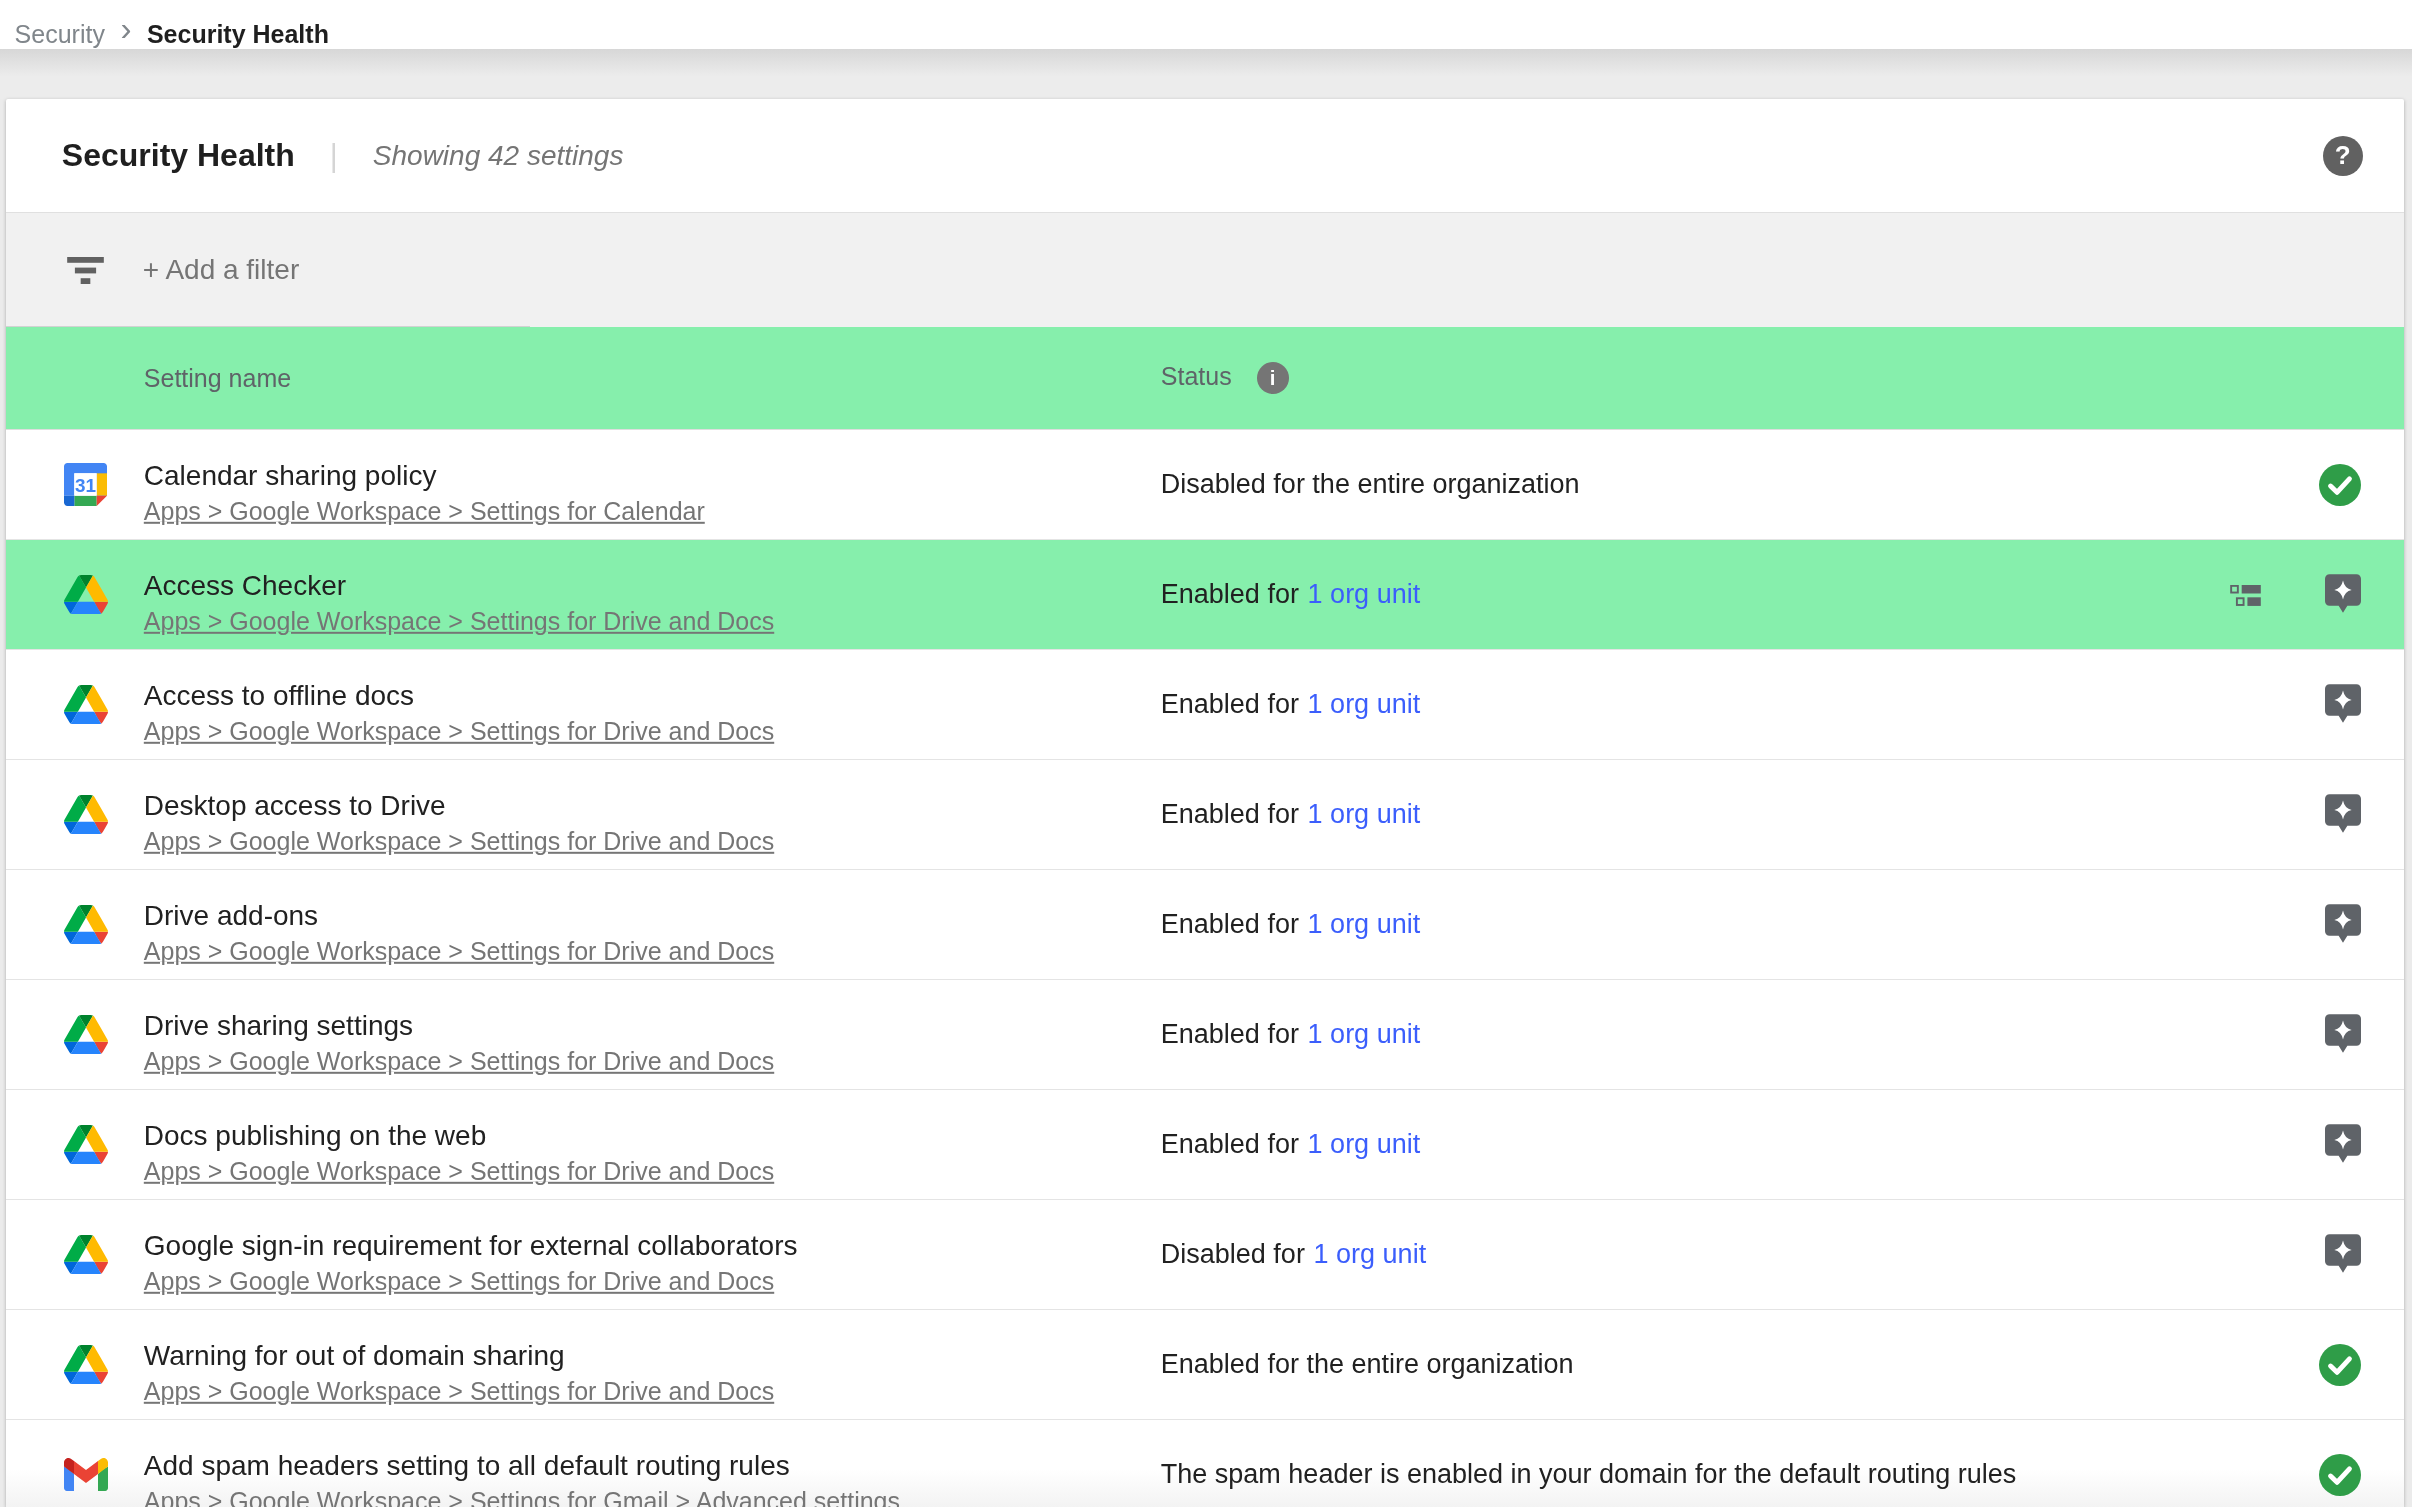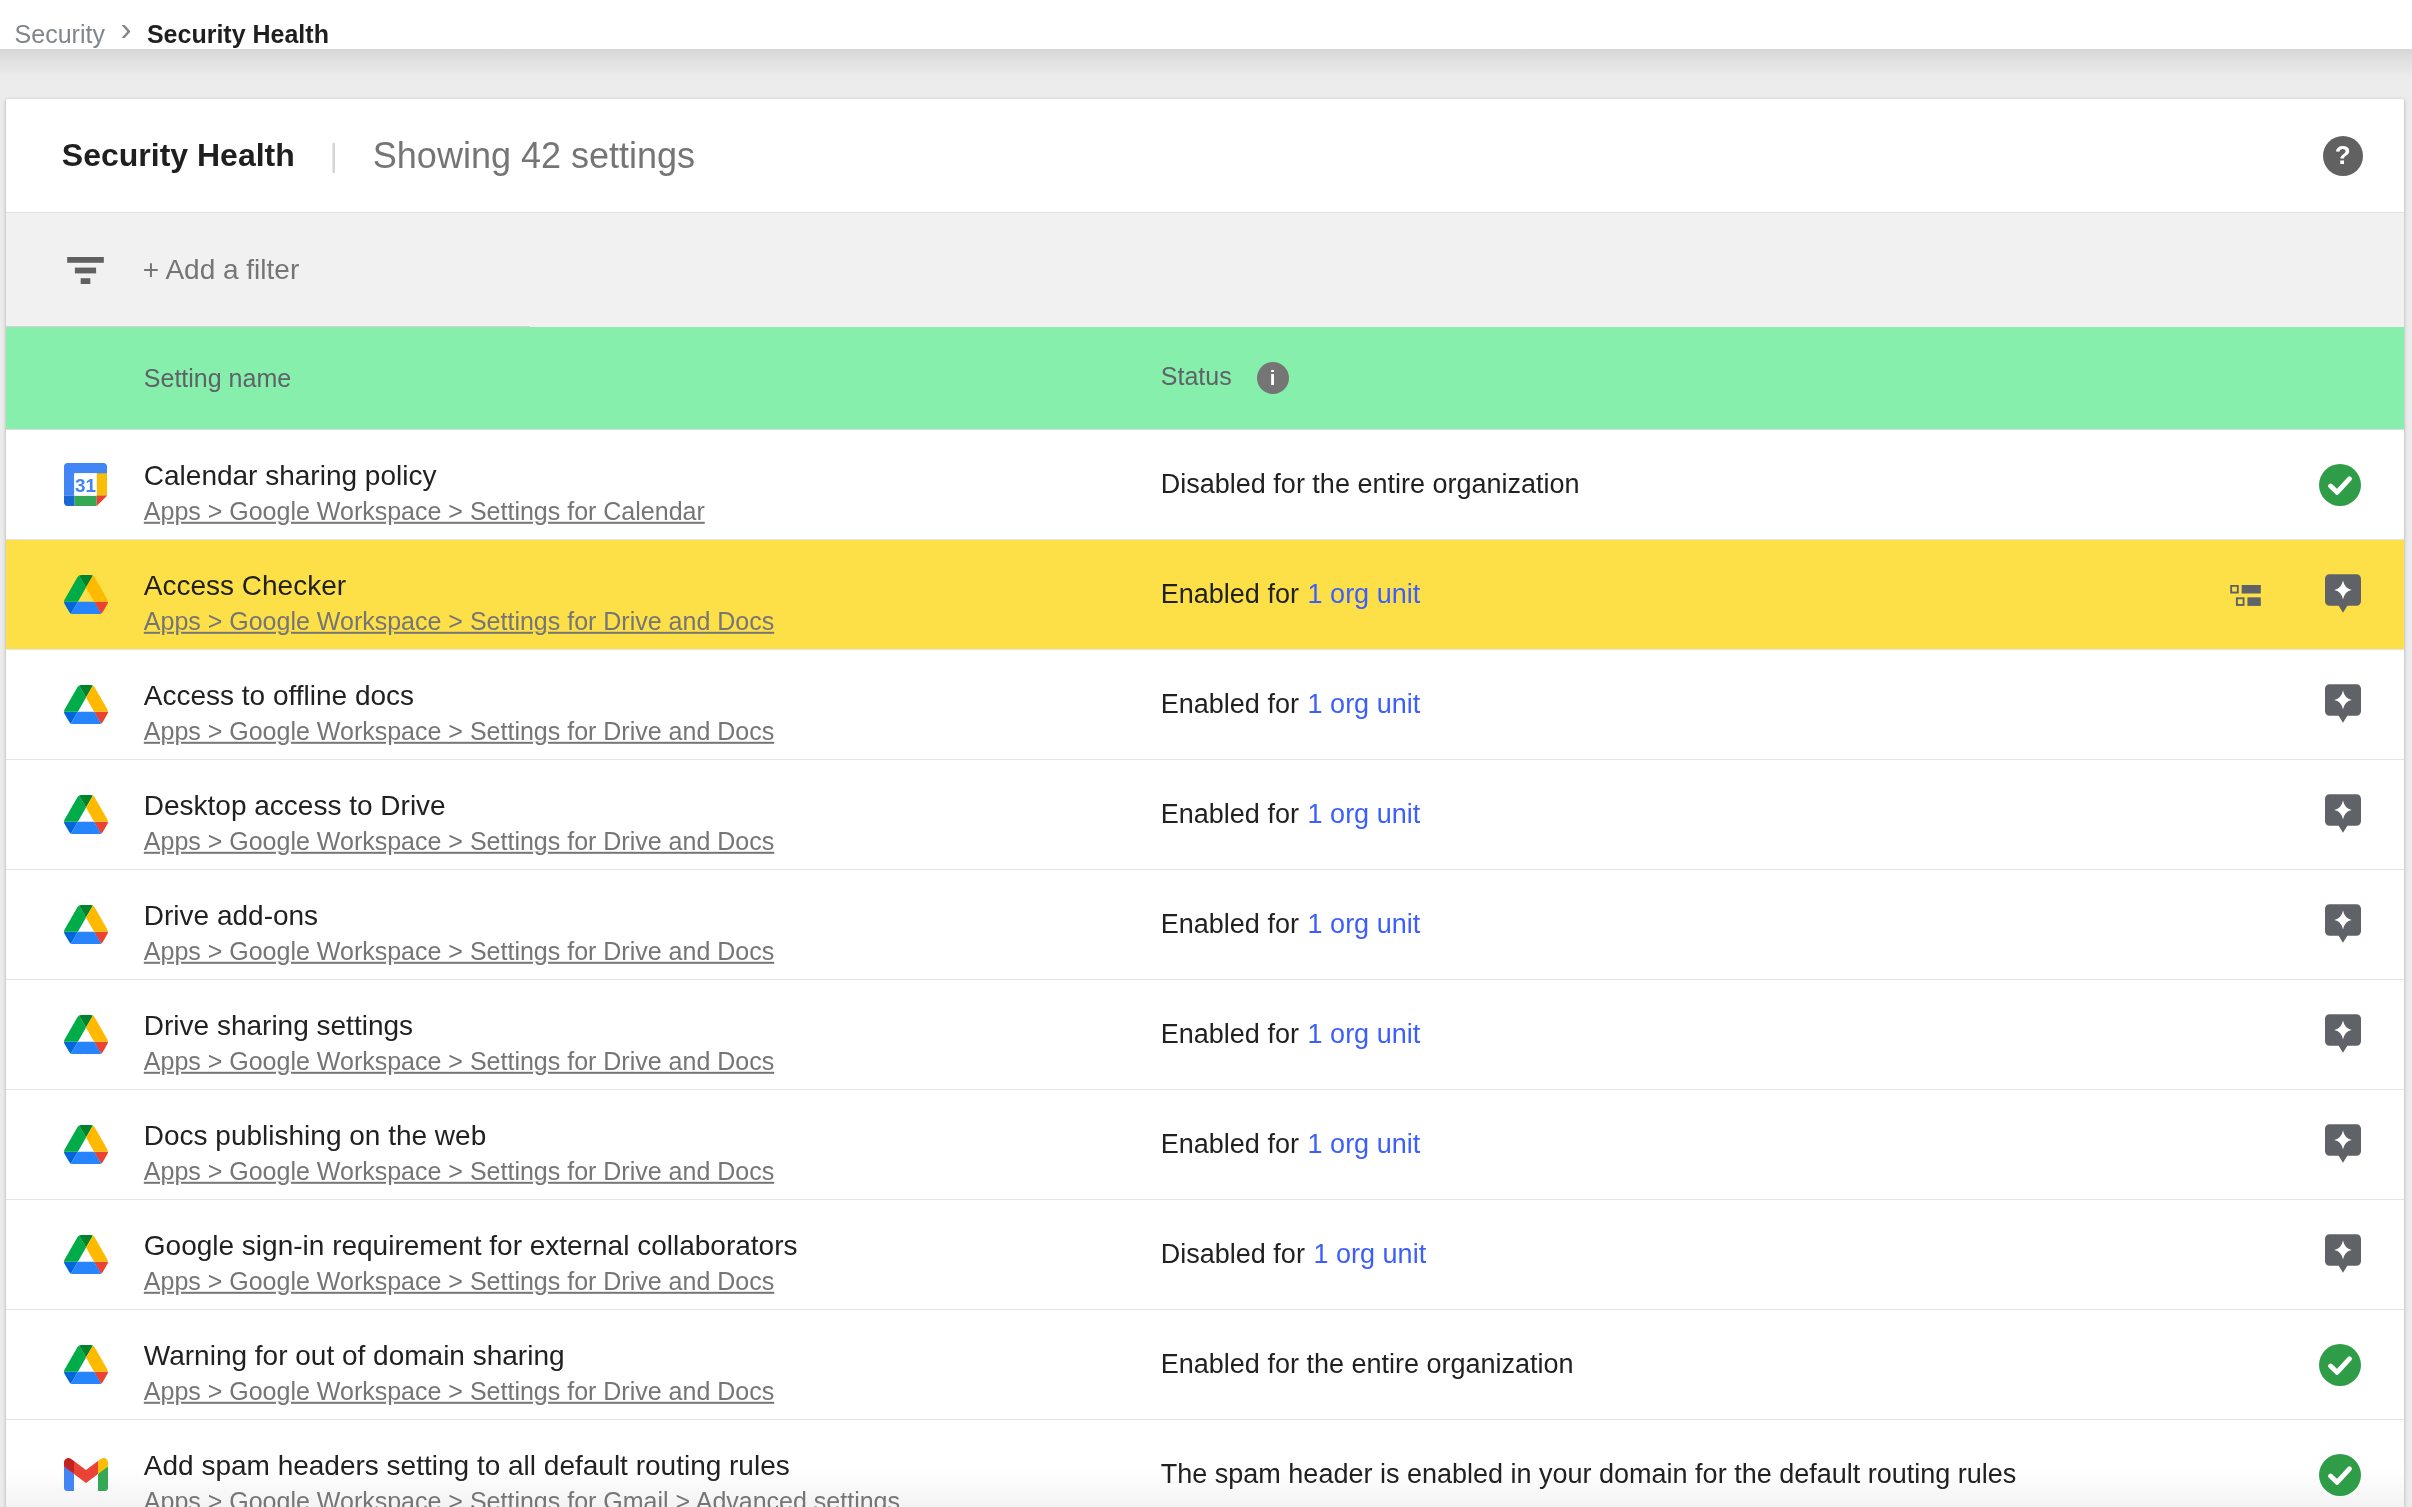--- a/index.html
+++ b/index.html
@@ -28,21 +28,21 @@
     background:#ffffff;border-radius:1.9px;
     box-shadow:0 1px 3.9px rgba(0,0,0,.28);
     overflow:hidden;
   }
   .card-header{
     height:113px;display:flex;align-items:center;
     padding:0 41px 0 56px;box-sizing:border-box;
   }
   .page-title{font-size:32px;font-weight:700;color:#1f1f1f;margin:0;}
   .title-sep{color:#d5d5d5;font-size:31px;margin:0 35px;font-weight:300;}
-  .subtitle{font-size:36px;color:#757575;}
+  .subtitle{font-size:28px;color:#757575;font-style:italic;}
   .help-btn{
     margin-left:auto;width:40px;height:40px;border-radius:50%;
     background:#616161;color:#fff;display:flex;align-items:center;justify-content:center;
     font-size:26px;font-weight:700;cursor:pointer;user-select:none;
   }
   
   .filter-bar{
     background:#f1f1f1;border-top:1px solid #e0e0e0;height:115px;
     display:flex;align-items:center;padding-left:61px;position:relative;
     box-sizing:border-box;
@@ -64,21 +64,21 @@
   .info-btn{
     width:32px;height:32px;border-radius:50%;background:#757575;color:#fff;
     display:inline-flex;align-items:center;justify-content:center;
     font-size:20.4px;font-weight:700;margin-left:25px;cursor:pointer;user-select:none;
   }
   
   .row{
     height:110px;display:flex;align-items:center;background:#fff;
     border-bottom:1px solid #e4e4e4;box-sizing:border-box;cursor:pointer;
   }
-  .row.highlighted{background:#fde047;}
+  .row.highlighted{background:#86efac;}
   .row.fade{background:linear-gradient(180deg,#ffffff 45%,#ececec 100%);}
   .cell-icon{width:80px;margin-left:58px;flex:0 0 auto;display:flex;align-items:flex-end;}
   .cell-icon svg{width:44px;height:auto;}
   .cell-name{width:1017px;box-sizing:border-box;transform:translateY(7.8px);}
   .s-title{font-size:28px;color:#212121;line-height:33px;}
   .s-path{font-size:25px;color:#757575;line-height:29px;margin-top:5.8px;text-decoration:underline;}
   .cell-status{flex:1;font-size:27px;color:#212121;}
   .st-link{color:#3b5efc;text-decoration:none;margin-left:8.7px;cursor:pointer;}
   .cell-end{
     width:180px;height:100%;position:relative;flex:0 0 auto;

